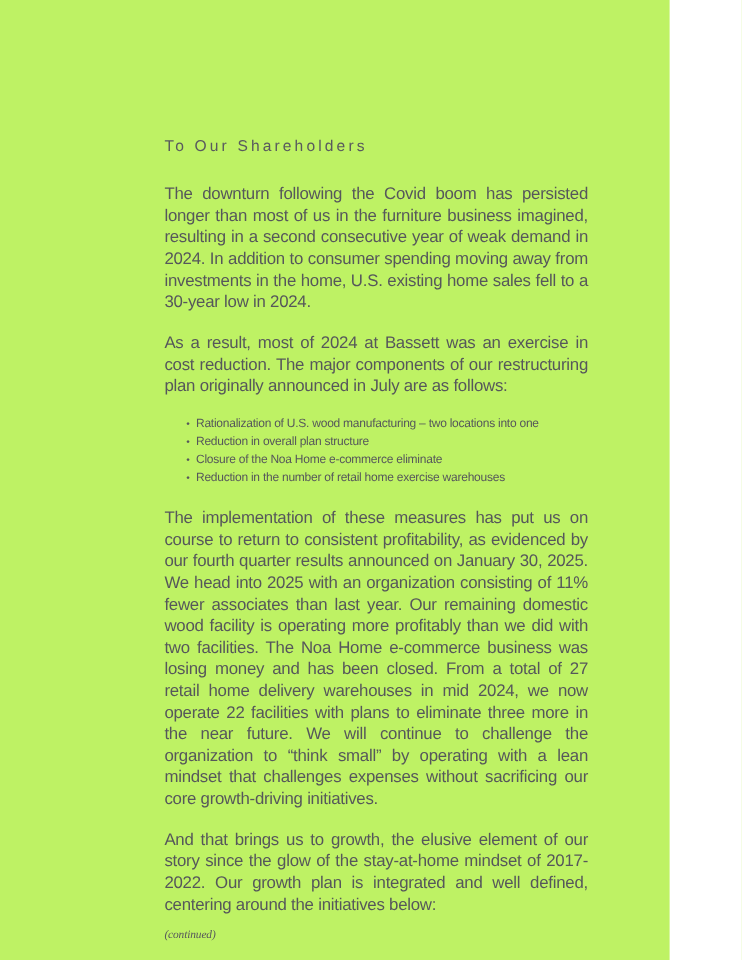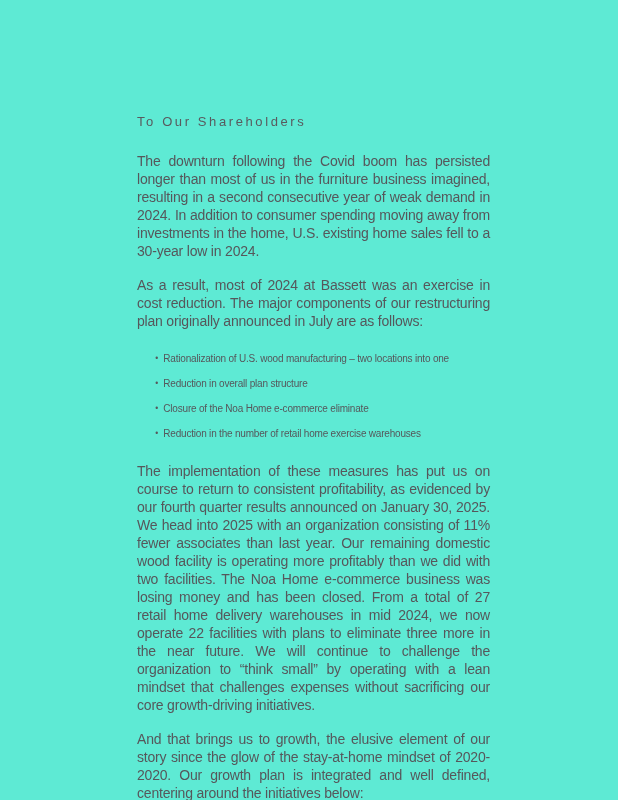--- a/index.html
+++ b/index.html
@@ -2,23 +2,23 @@
 <html><head>
 <meta charset="utf-8">
 <style>
   html, body {
     margin: 0;
     padding: 0;
     background: #ffffff;
   }
   .page {
     position: relative;
-    width: 618px;
+    width: 558px;
     height: 800px;
-    background: #5eead4;
+    background: #bef264;
     box-sizing: border-box;
     padding: 112px 128px 0 137px;
     font-family: "Liberation Sans", sans-serif;
     color: #56575b;
     overflow: hidden;
   }
   .title {
     font-size: 13px;
     font-weight: 400;
     letter-spacing: 2.6px;
@@ -33,21 +33,21 @@
     line-height: 18px;
     letter-spacing: -0.2px;
     text-align: justify;
     margin: 0 0 16px 0;
   }
   .bullet-list {
     list-style: none;
     margin: 7px 0 16px 0;
     padding: 0 0 0 18px;
     font-size: 10px;
-    line-height: 25px;
+    line-height: 15px;
     letter-spacing: -0.2px;
   }
   .bullet-list li {
     white-space: nowrap;
   }
   .bullet-dot {
     display: inline-block;
     margin-right: 5px;
     transform: scale(0.85);
   }
@@ -84,17 +84,17 @@
     <li>
       <span class="bullet-dot">•</span><span>Closure of the Noa Home e-commerce eliminate</span>
     </li>
     <li>
       <span class="bullet-dot">•</span><span>Reduction in the number of retail home exercise warehouses</span>
     </li>
   </ul>
 
   <p class="body-para">The implementation of these measures has put us on course to return to consistent profitability, as evidenced by our fourth quarter results announced on January 30, 2025.  We head into 2025 with an organization consisting of 11% fewer associates than last year.  Our remaining domestic wood facility is operating more profitably than we did with two facilities.  The Noa Home e-commerce business was losing money and has been closed.  From a total of 27 retail home delivery warehouses in mid 2024, we now operate 22 facilities with plans to eliminate three more in the near future.  We will continue to challenge the organization to “think small” by operating with a lean mindset that challenges expenses without sacrificing our core growth-driving initiatives.</p>
 
-  <p class="body-para para-growth">And that brings us to growth, the elusive element of our story since the glow of the stay-at-home mindset of 2020-2020.  Our growth plan is integrated and well defined, centering around the initiatives below:</p>
+  <p class="body-para para-growth">And that brings us to growth, the elusive element of our story since the glow of the stay-at-home mindset of 2017-2022.  Our growth plan is integrated and well defined, centering around the initiatives below:</p>
 
   <p class="continued-note">(continued)</p>
 
 </div>
 
 </body></html>

